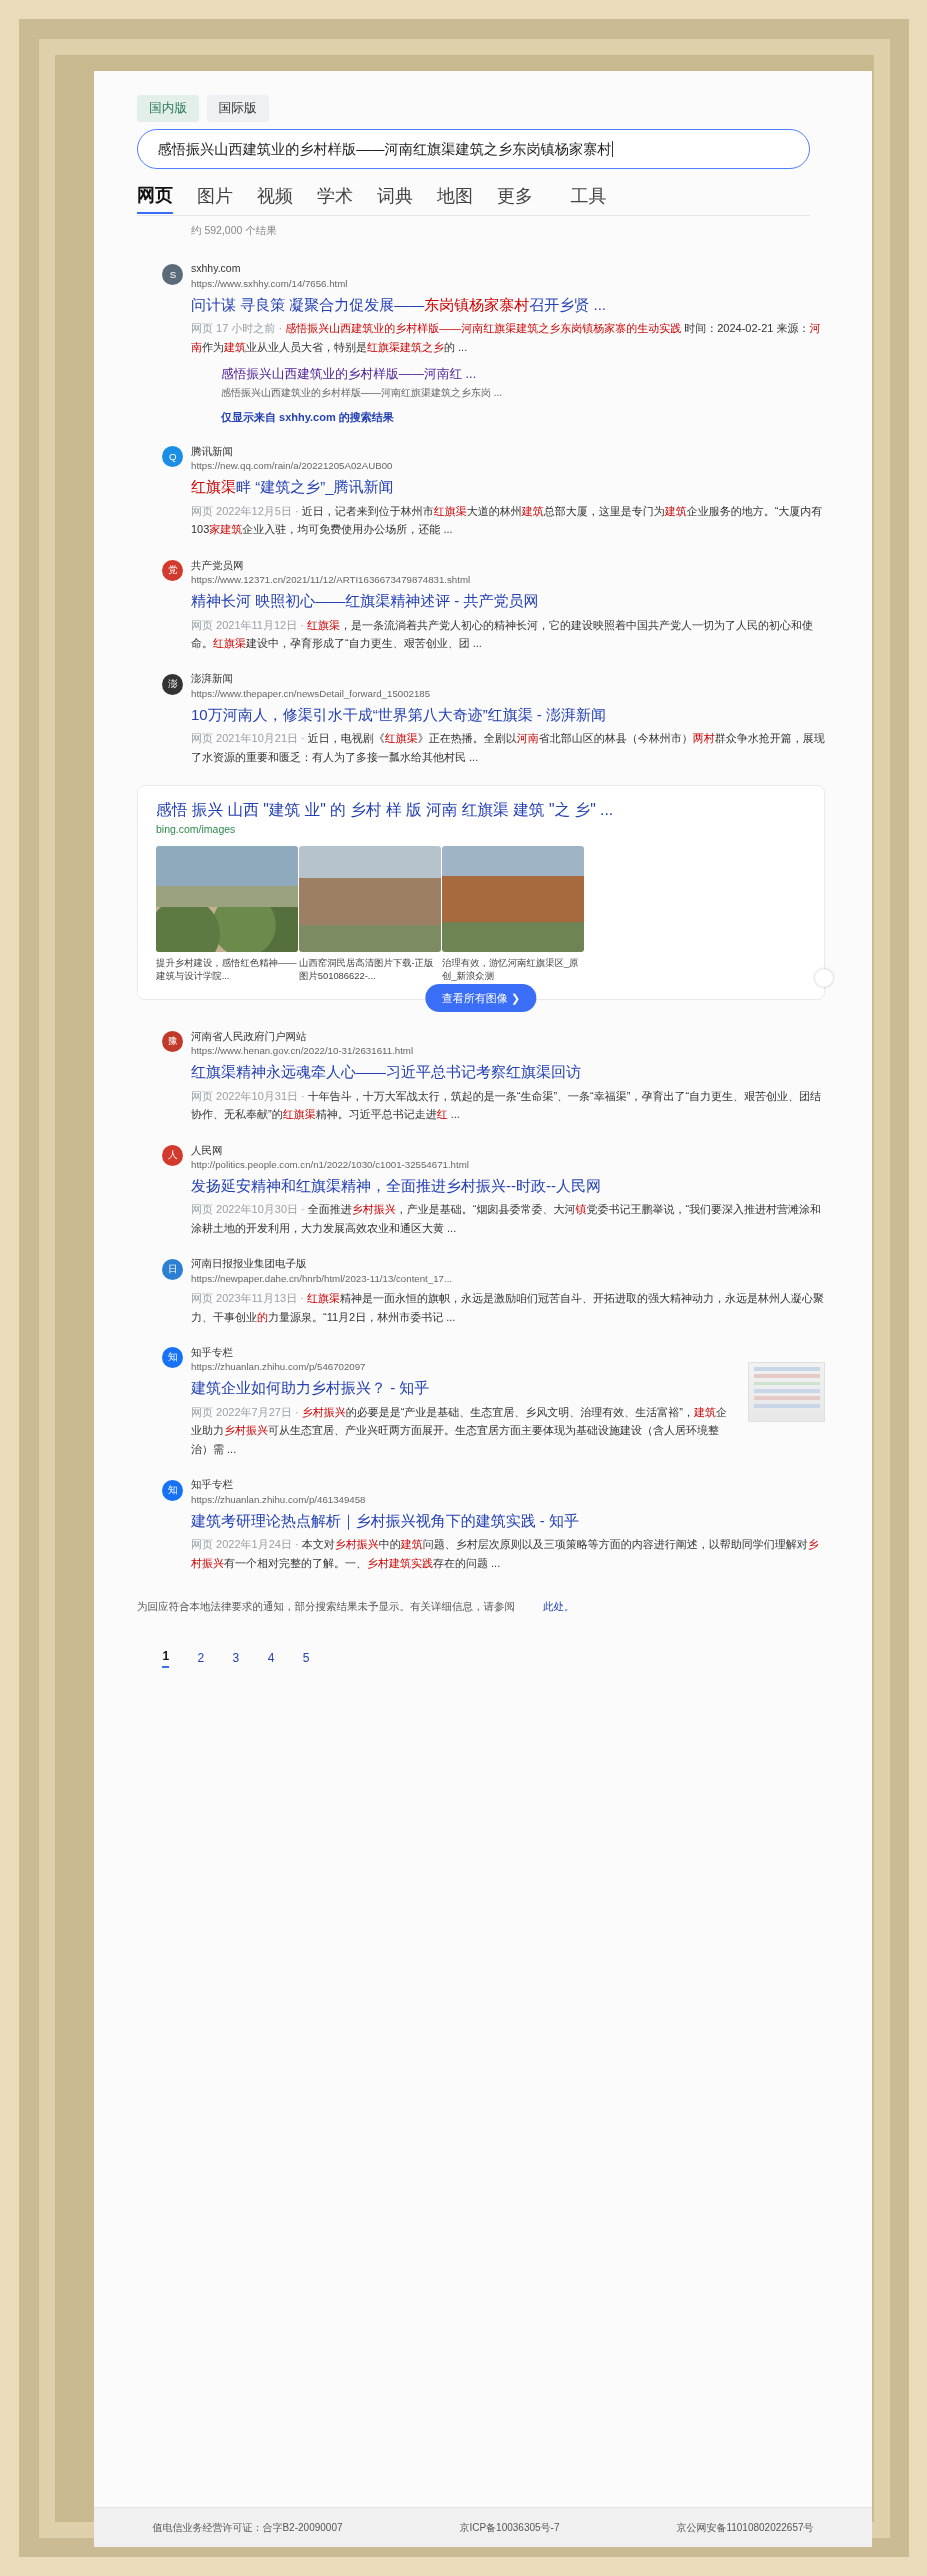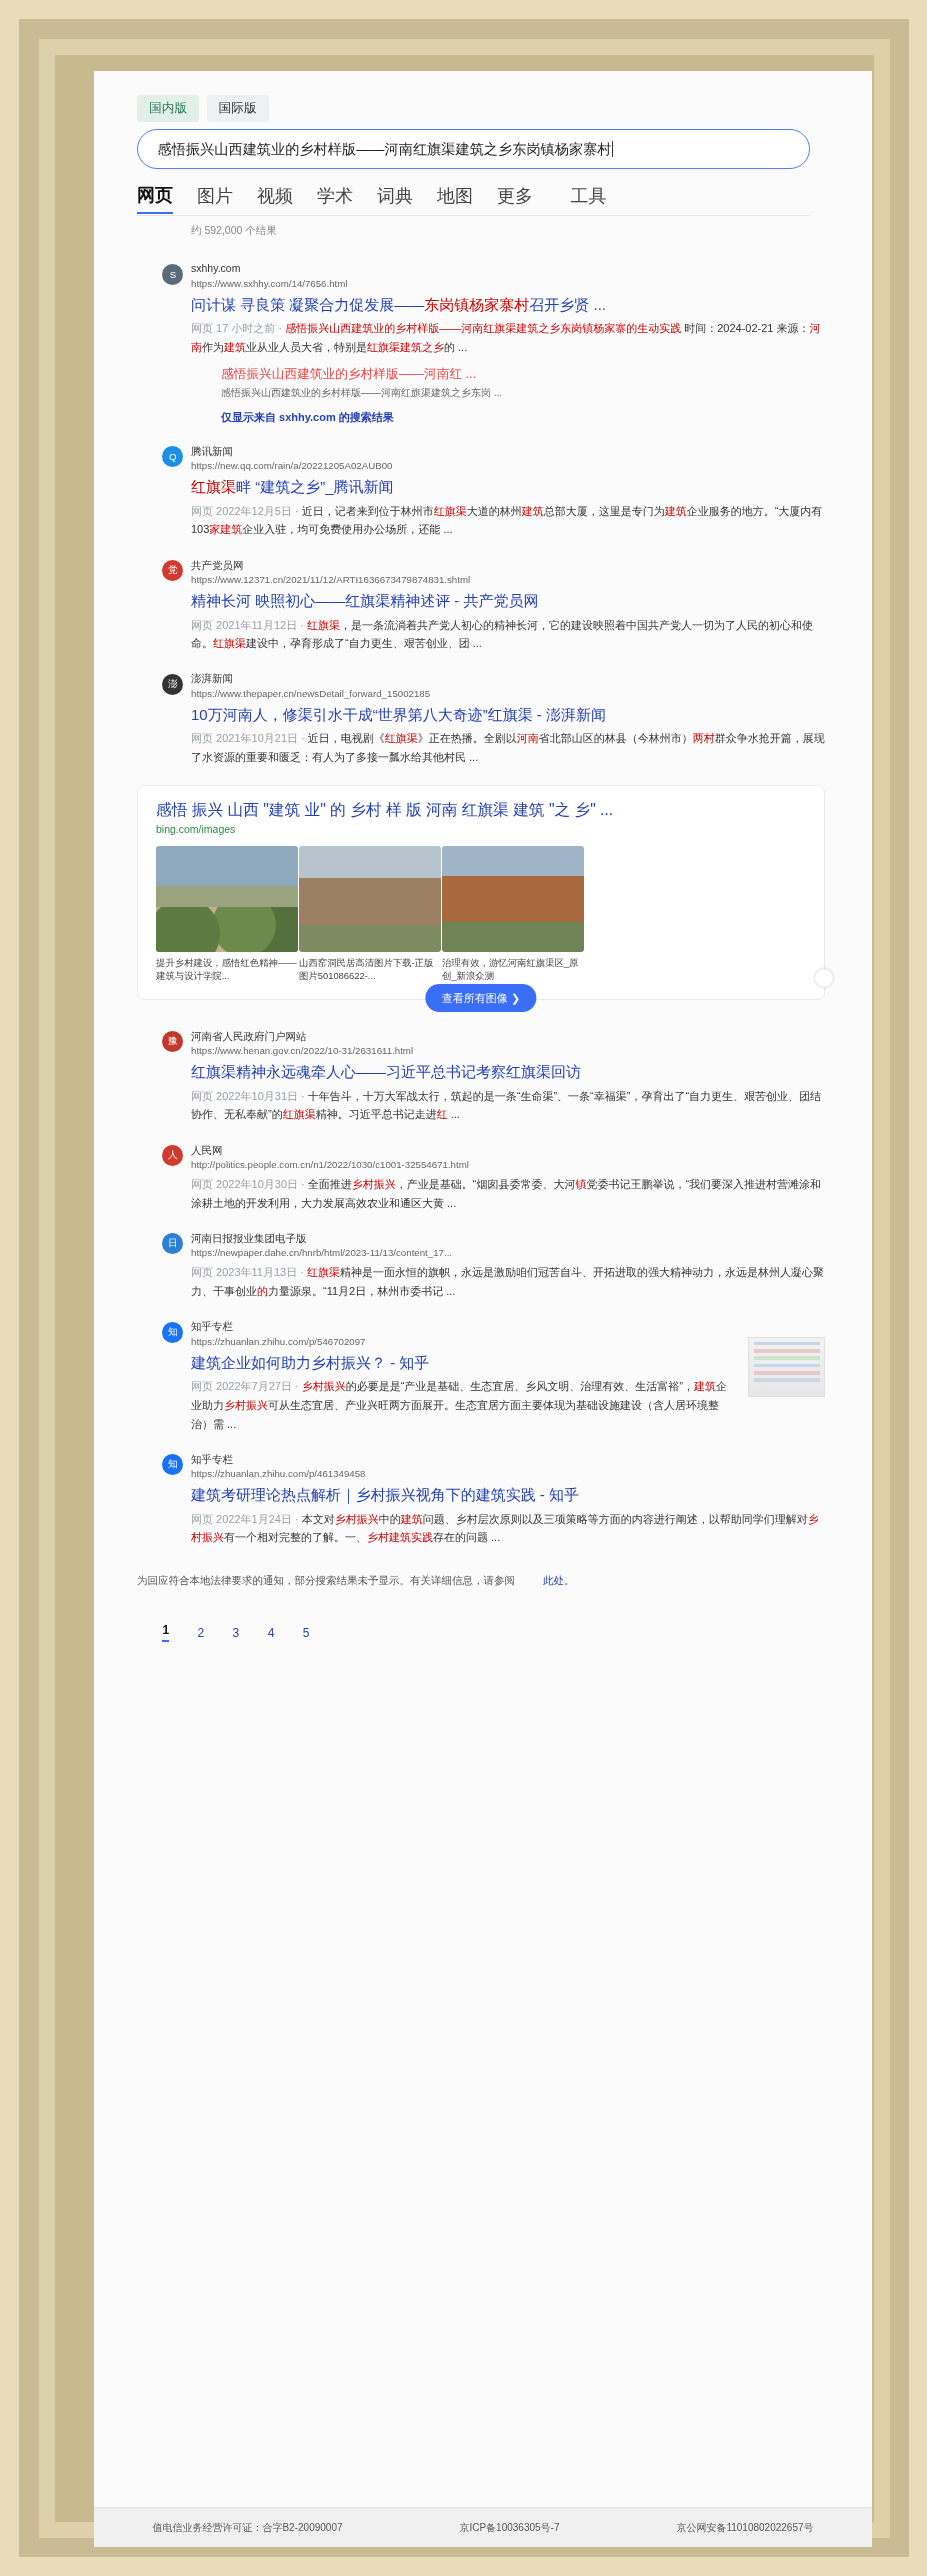--- a/index.html
+++ b/index.html
@@ -67,21 +67,21 @@
     font-size:9.7px;color:#fff;overflow:hidden;
   }
   .src-name{font-size:10.5px;color:#333;line-height:13.5px;}
   .src-url{font-size:9.7px;color:#666;line-height:15px;margin-bottom:3px;word-break:break-all;}
   .r-title{font-size:15px;color:#2440b3;line-height:22.4px;margin-bottom:3px;}
   .r-title .em{color:#c00;}
   .r-desc{font-size:11px;color:#333;line-height:18.7px;}
   .r-desc .meta{color:#9aa0a6;}
   .r-desc .em{color:#c00;}
   .sub-result{margin-left:30px;margin-top:9px;}
-  .sub-title{font-size:12.7px;color:#ef4444;line-height:19.5px;}
+  .sub-title{font-size:12.7px;color:#4c1d95;line-height:19.5px;}
   .sub-desc{font-size:10px;color:#666;line-height:16.5px;}
   .only-link{margin-left:30px;margin-top:9px;font-size:11px;color:#2440b3;font-weight:bold;}
   
   .imgcard{
     margin:13.5px 0 7.5px 0;background:#fff;border:0.7px solid #eaeaea;border-radius:7.5px;
     padding:13.5px 18px 16.5px 18px;position:relative;
   }
   .imgcard .ic-title{font-size:15.7px;color:#2440b3;line-height:22.4px;}
   .imgcard .ic-url{font-size:10.5px;color:#2d8a4a;margin:1.5px 0 10.5px 0;}
   .thumbs{display:flex;gap:1px;}
@@ -246,20 +246,23 @@
           <div class="r-desc">
             <span class="meta">网页 2022年10月31日 ·</span>
             <span> 十年告斗，十万大军战太行，筑起的是一条“生命渠”、一条“幸福渠”，孕育出了“自力更生、艰苦创业、团结协作、无私奉献”的</span><span class="em">红旗渠</span><span>精神。习近平总书记走进</span><span class="em">红</span><span> ...</span>
           </div>
         </div>
 
         <div class="result">
           <div class="favicon" style="background:#d23a2e;">人</div>
           <div class="src-name">人民网</div>
           <div class="src-url">http://politics.people.com.cn/n1/2022/1030/c1001-32554671.html</div>
+          <div class="r-title">
+            <span>发扬延安精神和红旗渠精神，全面推进乡村振兴--时政--人民网</span>
+          </div>
           <div class="r-desc">
             <span class="meta">网页 2022年10月30日 ·</span>
             <span> 全面推进</span><span class="em">乡村振兴</span><span>，产业是基础。“烟囱县委常委、大河</span><span class="em">镇</span><span>党委书记王鹏举说，“我们要深入推进村营滩涂和涂耕土地的开发利用，大力发展高效农业和通区大黄 ...</span>
           </div>
         </div>
 
         <div class="result">
           <div class="favicon" style="background:#2d7fd3;">日</div>
           <div class="src-name">河南日报报业集团电子版</div>
           <div class="src-url">https://newpaper.dahe.cn/hnrb/html/2023-11/13/content_17...</div>

